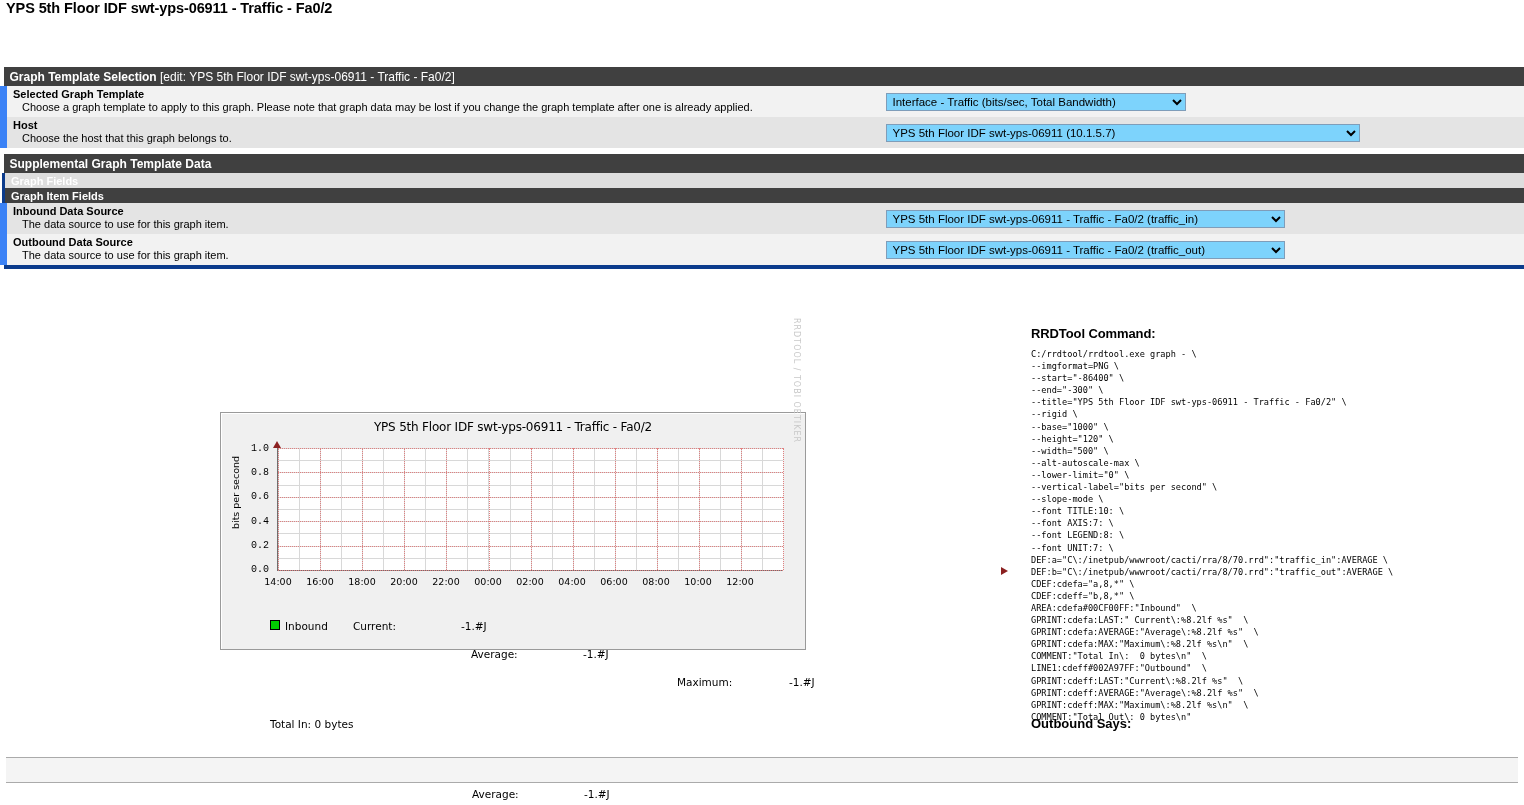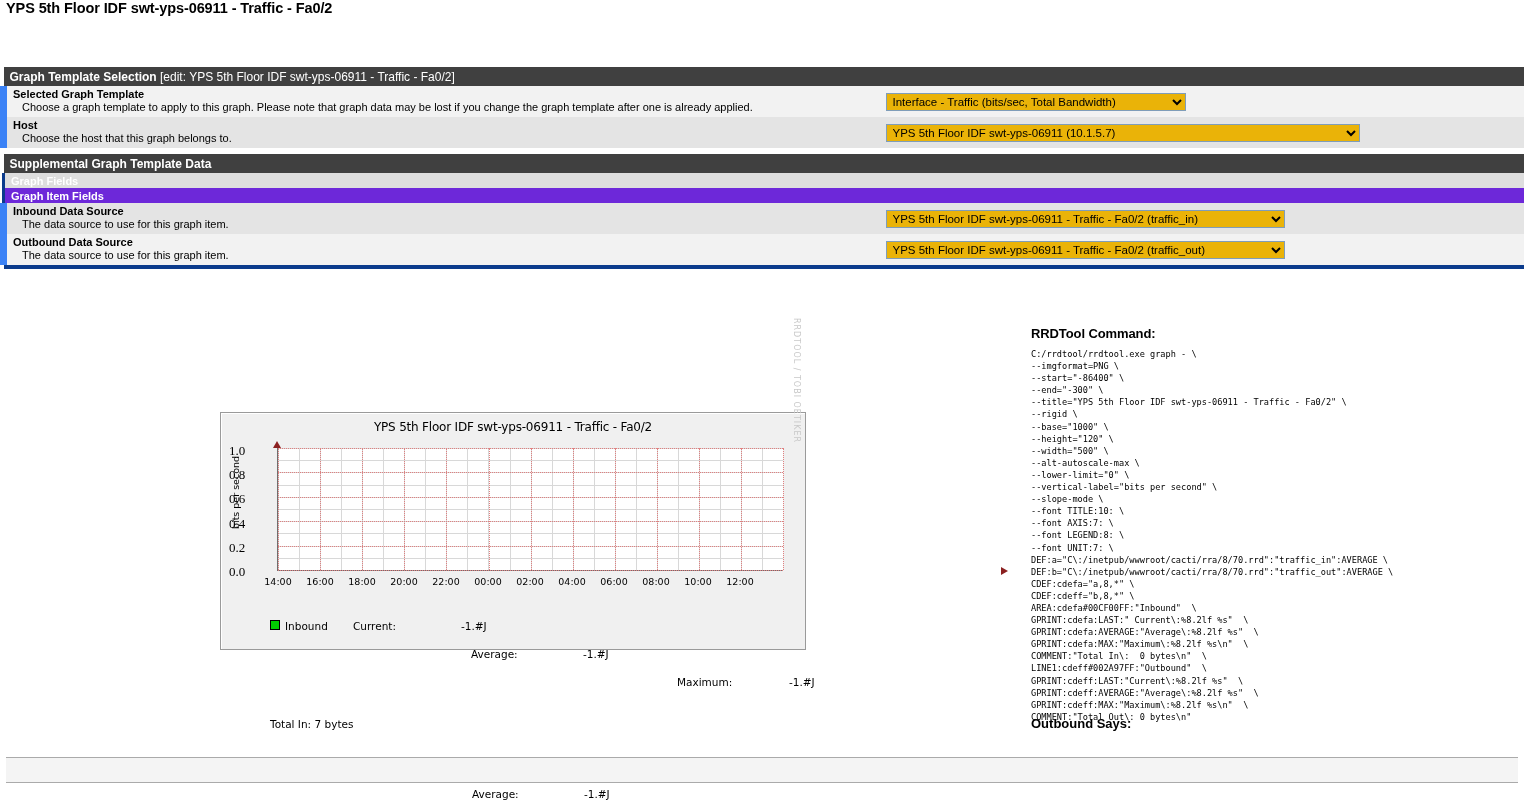--- a/index.html
+++ b/index.html
@@ -51,21 +51,21 @@
   .subhdr-gray {
     background: #DEDEDE;
     color: #ffffff;
     font-weight: bold;
     height: 15px;
     padding-left: 6px !important;
     font-size: 11px;
     border-left: 3px solid #0B3B8C;
   }
   .subhdr-blue {
-    background: #6d28d9;
+    background: #404040;
     color: #ffffff;
     font-weight: bold;
     height: 15px;
     padding-left: 6px !important;
     font-size: 11px;
     border-left: 3px solid #0B3B8C;
   }
 
   .row-a { background: #F2F2F2; }
   .row-b { background: #E4E4E4; }
@@ -80,21 +80,21 @@
 
   .fld-ctrl {
     padding: 2px 0 2px 12px !important;
     border-right: 3px solid #0B3B8C;
   }
 
   select, input[type=text] {
     font-family: "Liberation Sans", sans-serif;
     font-size: 11.5px;
     color: #000;
-    background: #eab308;
+    background: #7dd3fc;
     border: 1px solid #7F9DB9;
     height: 18px;
     padding: 0 2px;
     box-sizing: border-box;
   }
   select { padding-right: 2px; }
   .sel-template { width: 300px; }
   .sel-host     { width: 474px; }
   .sel-ds       { width: 399px; }
   .inp-title    { width: 270px; }
@@ -161,23 +161,23 @@
     left: 780px; top: 154px;
     width: 0; height: 0;
     border-top: 4px solid transparent;
     border-bottom: 4px solid transparent;
     border-left: 7px solid #8B2020;
   }
   .ytick {
     position: absolute;
     right: 536px;
     width: 40px;
-    text-align: left;
-    font-size: 13px;
-    font-family: Liberation Serif, serif;
+    text-align: right;
+    font-size: 10px;
+    font-family: Liberation Mono, monospace;
     color: #000;
   }
   .xtick {
     position: absolute;
     top: 163px;
     width: 50px;
     text-align: center;
     font-size: 9.5px;
     font-family: "DejaVu Sans", sans-serif;
     color: #000;
@@ -389,21 +389,21 @@
     <div class="xtick" style="left:410px">08:00</div>
     <div class="xtick" style="left:452px">10:00</div>
     <div class="xtick" style="left:494px">12:00</div>
 
     <div class="watermark">RRDTOOL / TOBI OETIKER</div>
 
     <div class="legend">
       <div class="lrow"><span class="swatch sw-in"></span><span class="lbl">Inbound</span><span class="metric">Current:</span><span>-1.#J</span></div>
       <div class="lrow" style="padding-left:14px;margin-top:-14px;margin-left:220px"><span class="metric2">Average:</span><span>-1.#J</span></div>
       <div class="lrow" style="margin-top:-14px;margin-left:440px"><span class="metric2">Maximum:</span><span>-1.#J</span></div>
-      <div class="lrow"><span>Total In:</span> <span>7 bytes</span></div>
+      <div class="lrow"><span>Total In:</span> <span>0 bytes</span></div>
       <div class="lrow"><span class="swatch sw-out"></span><span class="lbl">Outbound</span><span class="metric">Current:</span><span>-1.#J</span></div>
       <div class="lrow" style="margin-top:-14px;margin-left:235px"><span class="metric2">Average:</span><span>-1.#J</span></div>
       
       
     </div>
   </div>
 
   <div class="rrd-panel">
     <div class="rrd-h">RRDTool Command:</div>
     <pre class="rrd-cmd">C:/rrdtool/rrdtool.exe graph - \

